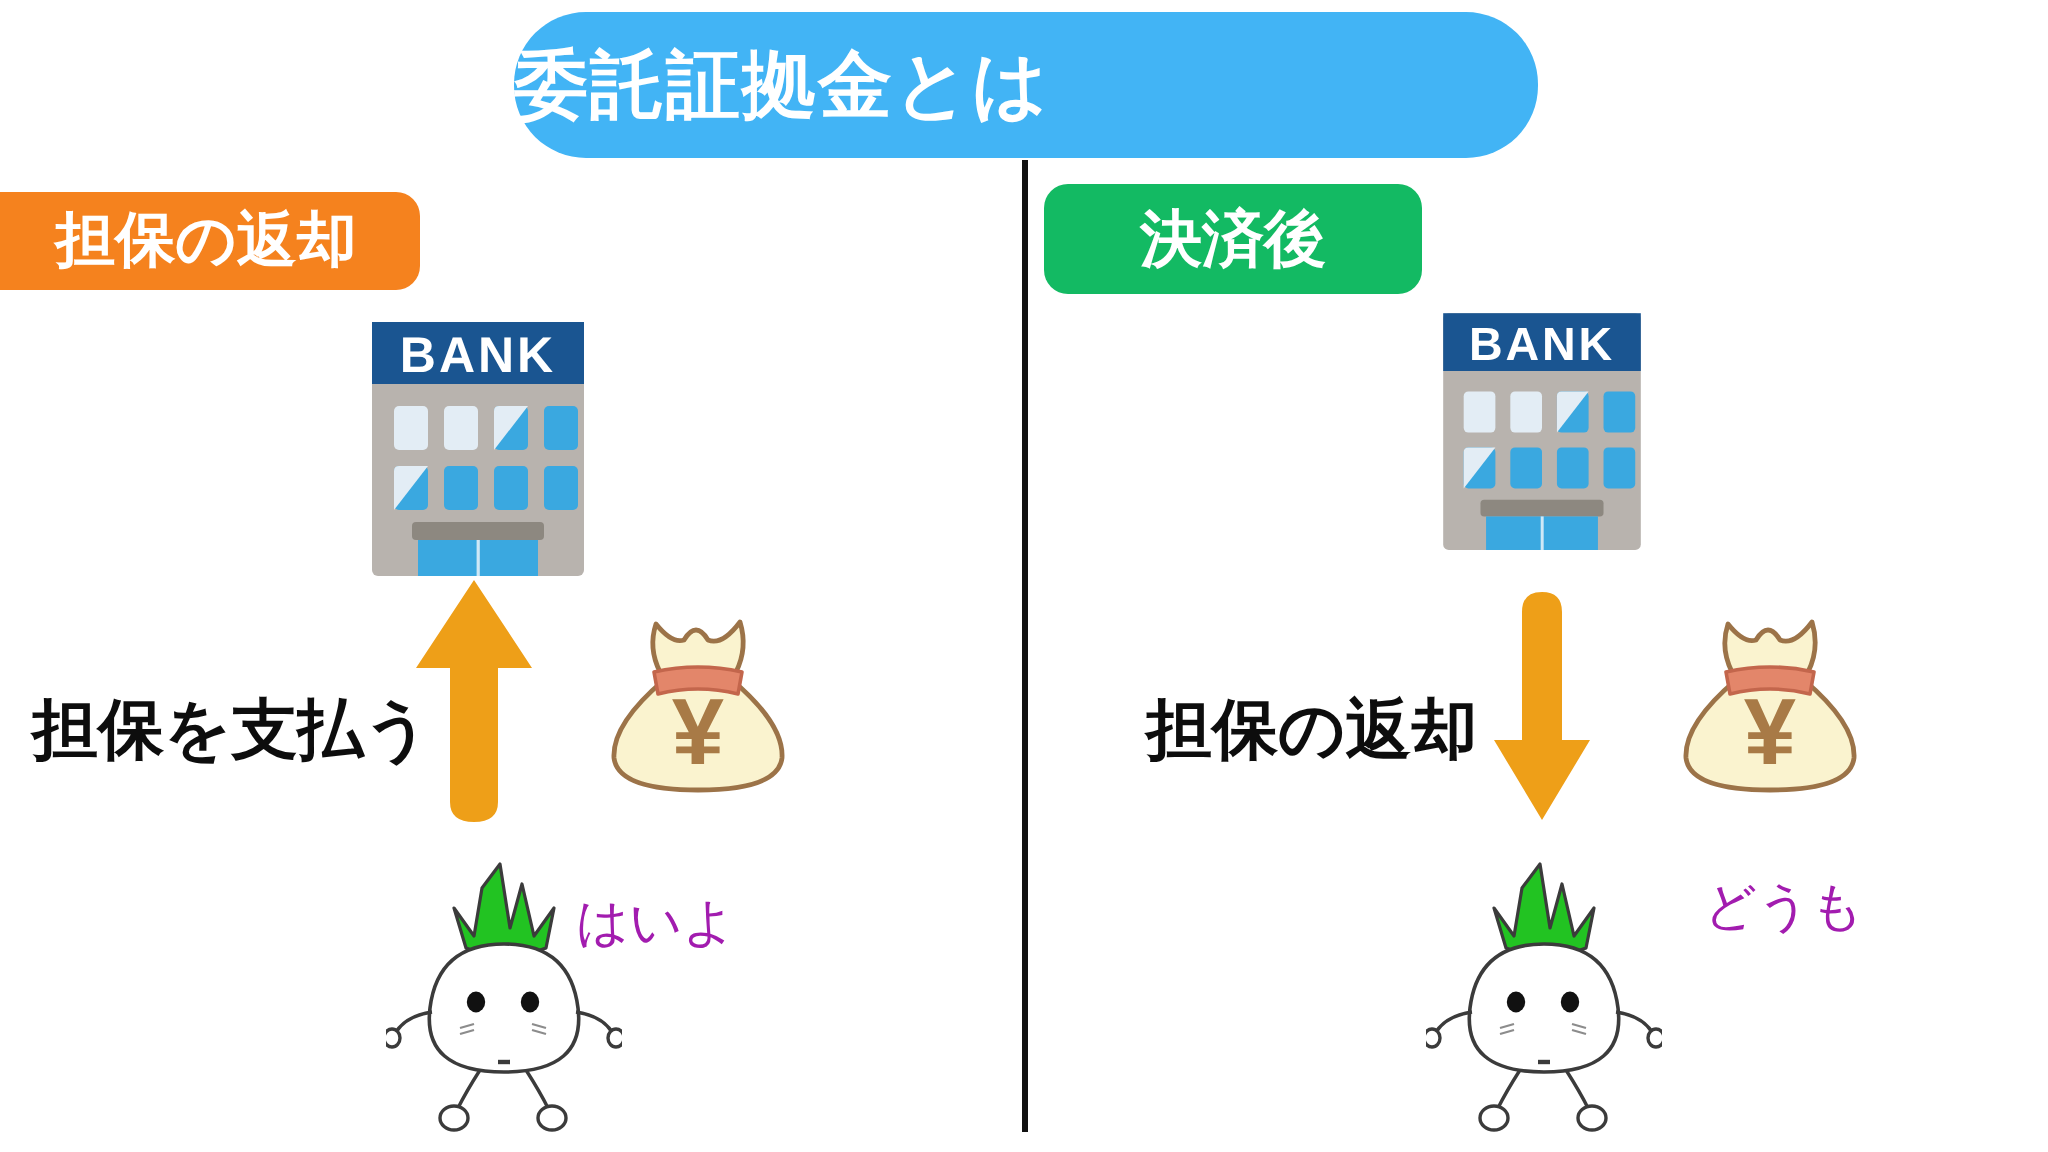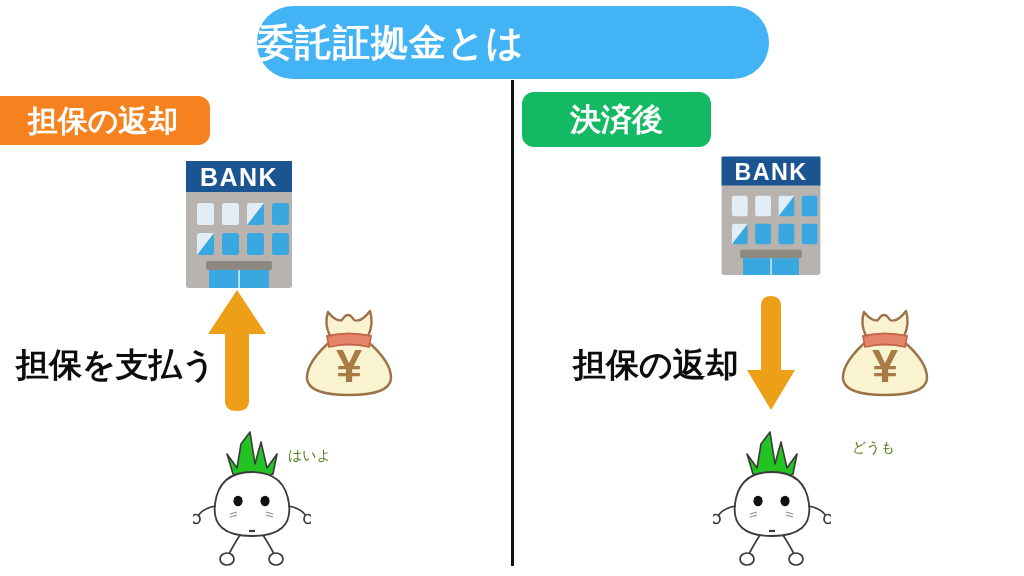--- a/index.html
+++ b/index.html
@@ -112,22 +112,22 @@
     font-size: 33px;
     line-height: 1;
     white-space: nowrap;
   }
   .caption-left  { left: 16px;  top: 348px; }
   .caption-right { left: 573px; top: 348px; }
 
   
   .speech {
     position: absolute;
-    color: #4d7c0f;
-    font-size: 14px;
+    color: #a21caf;
+    font-size: 26px;
     line-height: 1;
     white-space: nowrap;
     text-align: center;
   }
   .speech-left  { left: 288px; top: 448px; }
   .speech-right { left: 852px; top: 440px; }
 
   
   .character {
     position: absolute;

